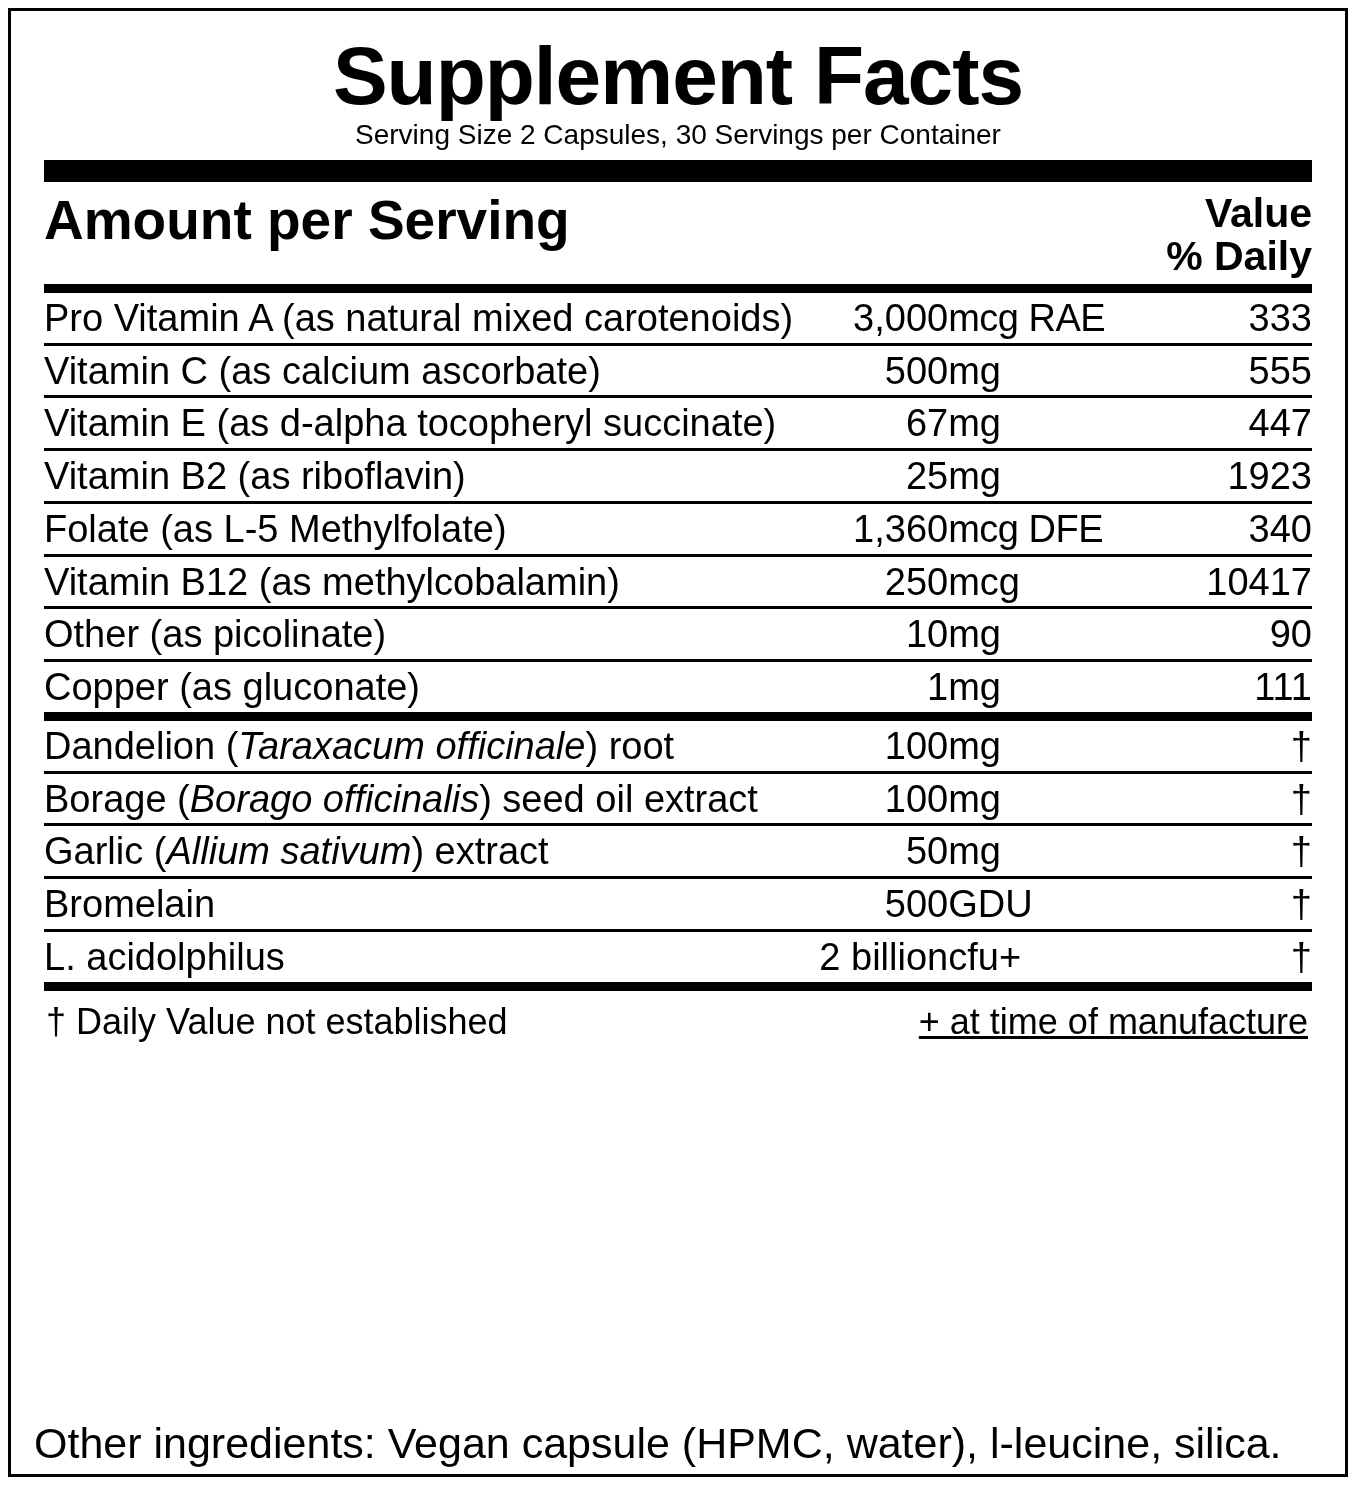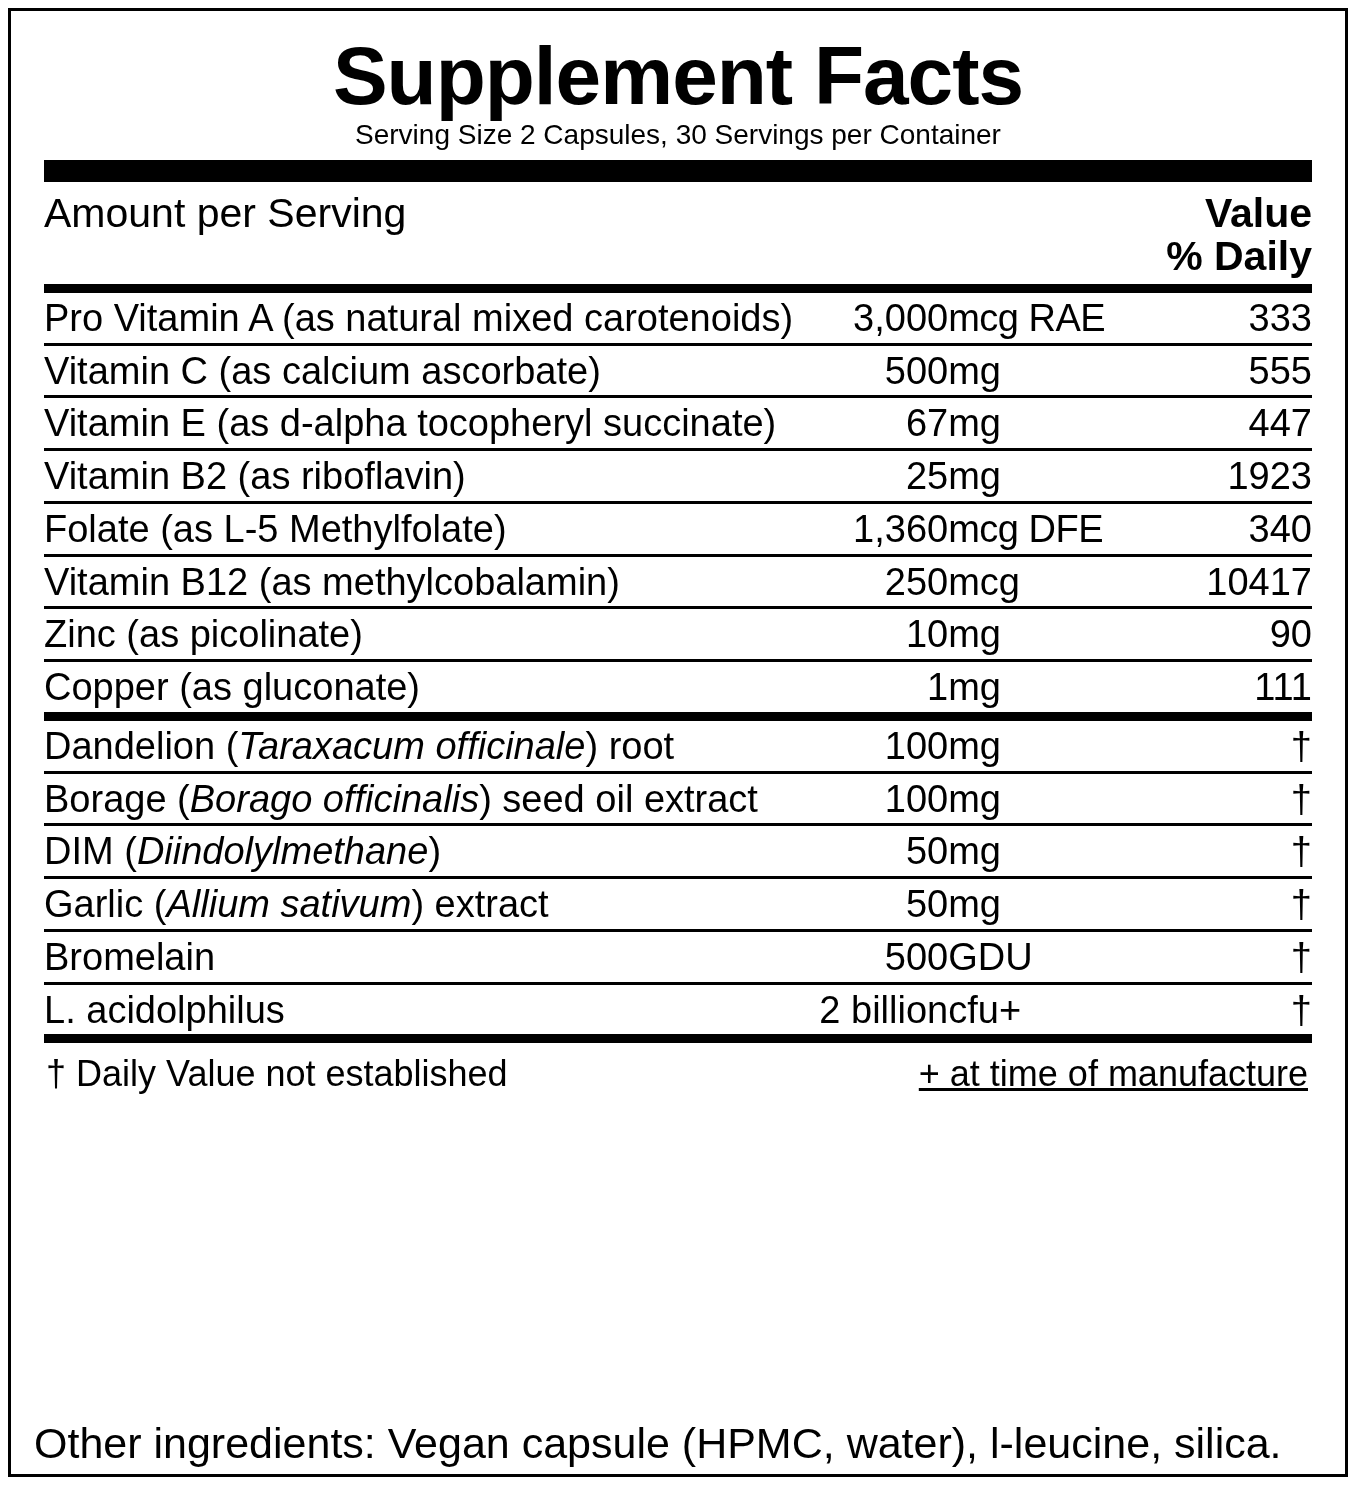--- a/index.html
+++ b/index.html
@@ -63,22 +63,22 @@
     margin: 0 0 0 0;
   }
 
   .aps-row {
     display: flex;
     align-items: flex-start;
     justify-content: space-between;
     padding: 10px 0 6px 0;
   }
   .aps-label {
-    font-size: 41px;
-    font-weight: normal;
+    font-size: 55px;
+    font-weight: bold;
     line-height: 1.05;
   }
   .aps-dv {
     font-size: 41px;
     font-weight: bold;
     line-height: 1.05;
     text-align: right;
     width: 250px;
   }
 
@@ -186,21 +186,21 @@
           <td class="c-unit unit-tight">mcg DFE</td>
           <td class="c-dv">340</td>
         </tr>
         <tr>
           <td class="c-name">Vitamin B12 (as methylcobalamin)</td>
           <td class="c-amt">250</td>
           <td class="c-unit">mcg</td>
           <td class="c-dv">10417</td>
         </tr>
         <tr>
-          <td class="c-name">Zinc (as picolinate)</td>
+          <td class="c-name">Other (as picolinate)</td>
           <td class="c-amt">10</td>
           <td class="c-unit">mg</td>
           <td class="c-dv">90</td>
         </tr>
         <tr>
           <td class="c-name">Copper (as gluconate)</td>
           <td class="c-amt">1</td>
           <td class="c-unit">mg</td>
           <td class="c-dv">111</td>
         </tr>
@@ -213,26 +213,20 @@
       <tbody>
         <tr>
           <td class="c-name"><span>Dandelion (</span><i>Taraxacum officinale</i><span>) root</span></td>
           <td class="c-amt">100</td>
           <td class="c-unit">mg</td>
           <td class="c-dv dagger-cell">†</td>
         </tr>
         <tr>
           <td class="c-name"><span>Borage (</span><i>Borago officinalis</i><span>) seed oil extract</span></td>
           <td class="c-amt">100</td>
-          <td class="c-unit">mg</td>
-          <td class="c-dv dagger-cell">†</td>
-        </tr>
-        <tr>
-          <td class="c-name"><span>DIM (</span><i>Diindolylmethane</i><span>)</span></td>
-          <td class="c-amt">50</td>
           <td class="c-unit">mg</td>
           <td class="c-dv dagger-cell">†</td>
         </tr>
         <tr>
           <td class="c-name"><span>Garlic (</span><i>Allium sativum</i><span>) extract</span></td>
           <td class="c-amt">50</td>
           <td class="c-unit">mg</td>
           <td class="c-dv dagger-cell">†</td>
         </tr>
         <tr>

